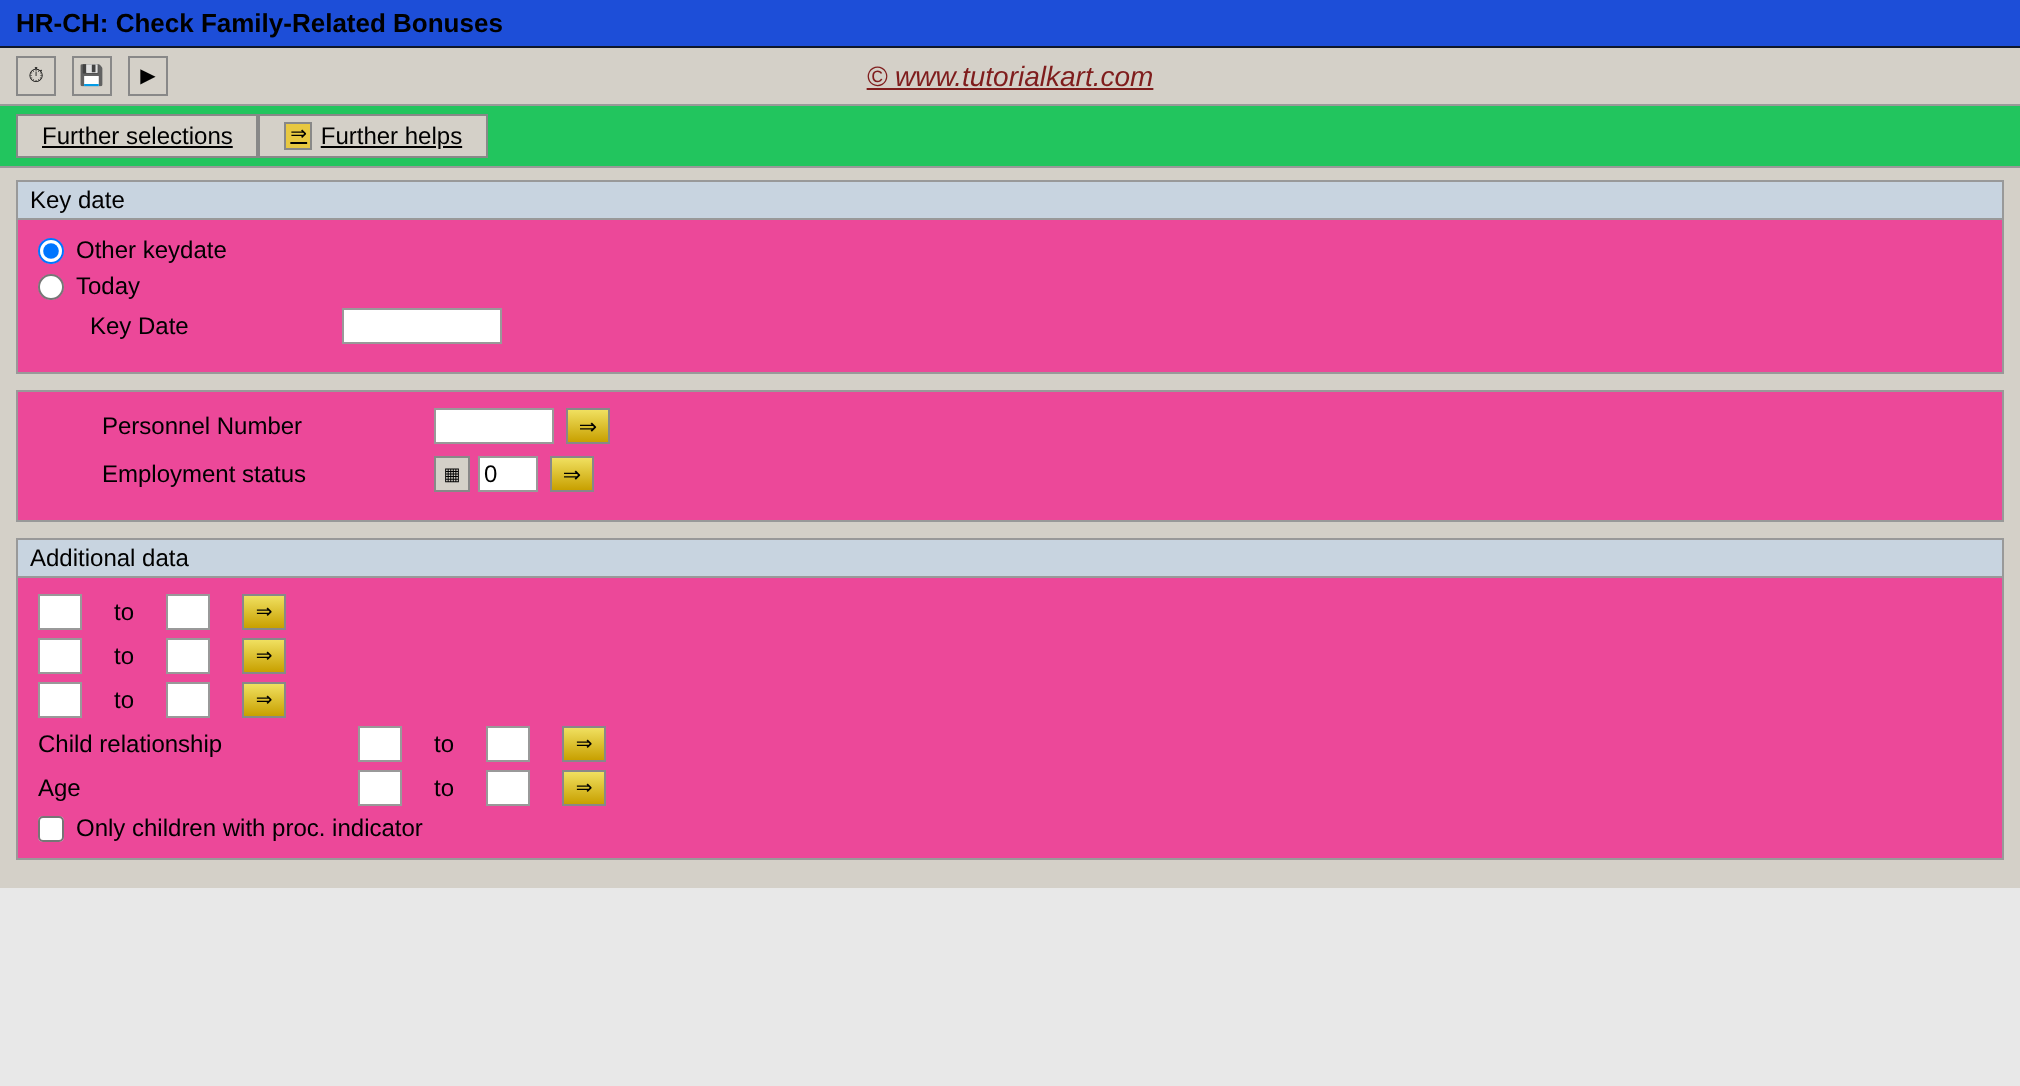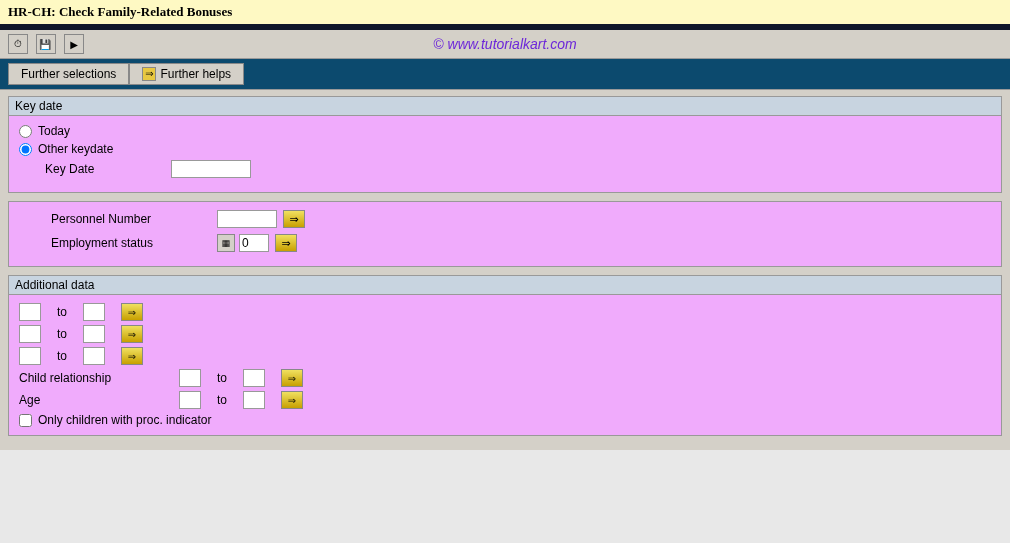--- a/index.html
+++ b/index.html
@@ -3,62 +3,63 @@
   <meta charset="utf-8">
   <style>
     * { box-sizing: border-box; margin: 0; padding: 0; }
     body {
       font-family: Arial, Helvetica, sans-serif;
       font-size: 12px;
       background: #e8e8e8;
       color: #000;
     }
     .title-bar {
-      background: #fef9c3;
+      background: #1d4ed8;
       padding: 4px 8px;
       font-weight: bold;
       font-size: 13px;
-      border-bottom: 6px solid #0f172a;
-      font-family: Liberation Serif, serif;
+      border-bottom: 1px solid #0f172a;
     }
     .toolbar {
       background: #d4d0c8;
       padding: 4px 8px;
       display: flex;
       align-items: center;
       gap: 8px;
       border-bottom: 1px solid #999;
       position: relative;
     }
     .toolbar-watermark {
       position: absolute;
       left: 50%;
       transform: translateX(-50%);
-      color: #6d28d9;
+      color: #7f1d1d;
       font-size: 14px;
       font-style: italic;
+      text-decoration: underline;
     }
     .toolbar-icon {
       width: 20px;
       height: 20px;
       background: #d4d0c8;
       border: 1px solid #888;
       display: flex;
       align-items: center;
       justify-content: center;
       cursor: pointer;
       font-size: 10px;
     }
     .tabs-bar {
-      background: #0c4a6e;
+      background: #22c55e;
       padding: 4px 8px;
       display: flex;
       align-items: center;
       gap: 0;
       border-bottom: 1px solid #999;
+      text-decoration: underline;
     }
     .tab-btn {
       padding: 3px 12px;
       background: #d4d0c8;
       border: 1px solid #888;
       cursor: pointer;
       font-size: 12px;
       display: flex;
       align-items: center;
       gap: 4px;
@@ -72,21 +73,21 @@
       text-align: center;
       line-height: 12px;
       font-size: 10px;
     }
     .main-content {
       padding: 6px 8px;
       background: #d4d0c8;
     }
     .section {
       border: 1px solid #999;
-      background: #f0abfc;
+      background: #ec4899;
       margin-bottom: 8px;
     }
     .section-title {
       background: #c8d4e0;
       padding: 2px 6px;
       font-size: 12px;
       font-weight: normal;
       border-bottom: 1px solid #999;
     }
     .section-body {
@@ -231,26 +232,26 @@
     <span>Further helps</span>
   </button>
 </div>
 
 <div class="main-content">
 
   <div class="section">
     <div class="section-title">Key date</div>
     <div class="section-body">
       <div class="radio-row">
+        <input type="radio" name="keydate" value="other" checked="" style="">
+        <span>Other keydate</span>
+      </div>
+      <div class="radio-row">
         <input type="radio" name="keydate" value="today" style="">
         <span>Today</span>
-      </div>
-      <div class="radio-row">
-        <input type="radio" name="keydate" value="other" checked="" style="">
-        <span>Other keydate</span>
       </div>
       <div class="field-row">
         <span style="width:20px;"></span>
         <span class="field-label">Key Date</span>
         <input type="text" class="input-medium" style="">
       </div>
     </div>
   </div>
 
   <div class="section">

